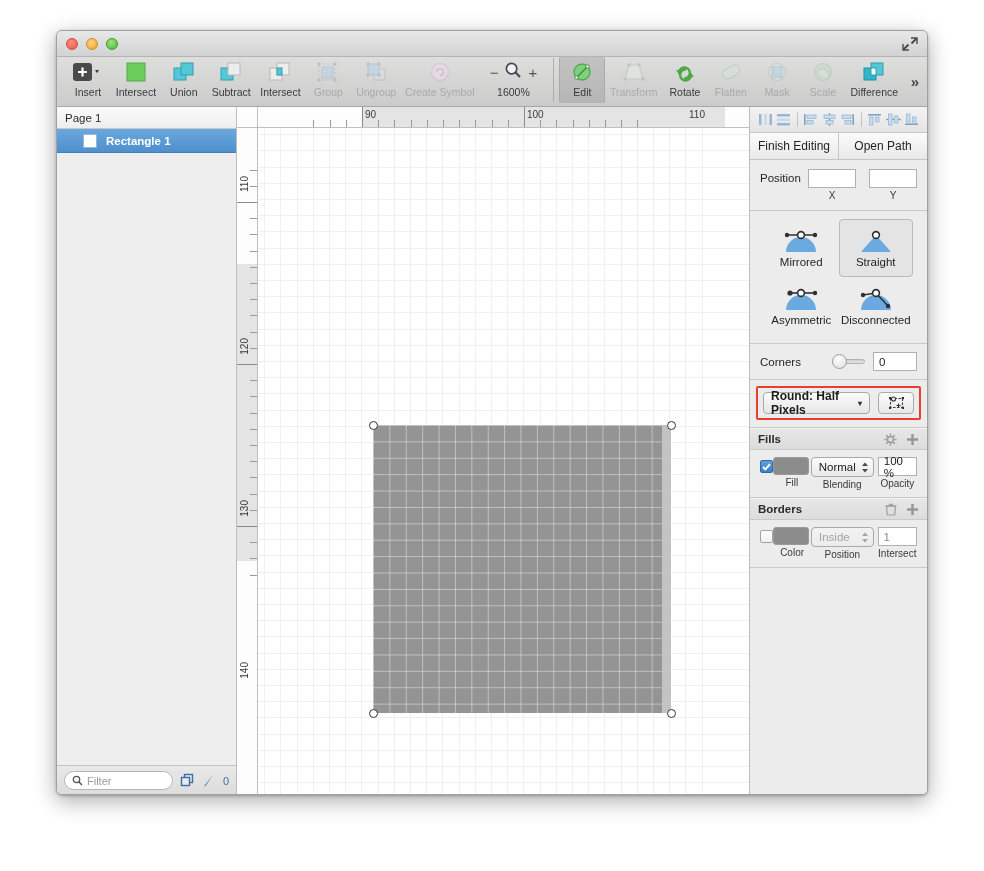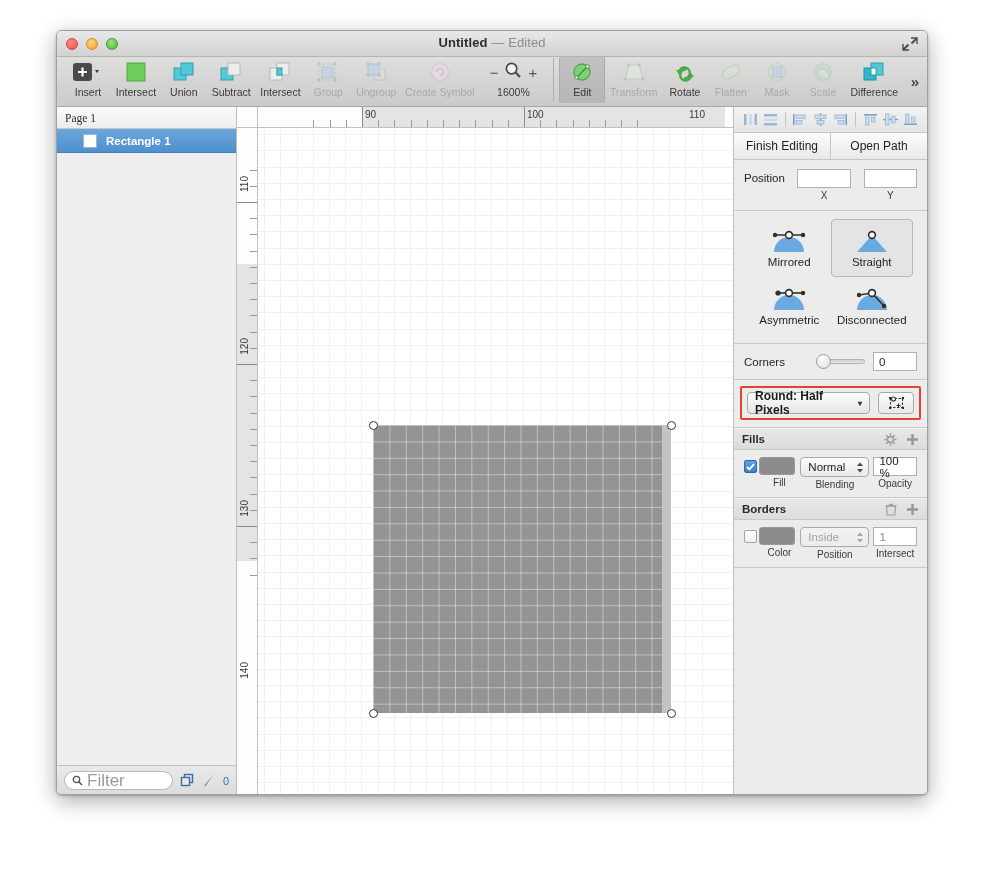--- a/index.html
+++ b/index.html
@@ -86,21 +86,21 @@
   
   #sidebar {
     width:180px; background:#eeeeee;
     border-right:1px solid #bdbdbd;
     display:flex; flex-direction:column;
   }
   #page-row {
     height:22px; background:linear-gradient(#fbfbfb,#ededed);
     border-bottom:1px solid #c8c8c8;
     display:flex; align-items:center; padding-left:8px;
-    font-size:11.5px; color:#2c2c2c; cursor:pointer;font-family:Liberation Serif, serif;
+    font-size:11.5px; color:#2c2c2c; cursor:pointer;
   }
   #layer-list { flex:1; overflow:hidden; }
   .layer-row {
     height:24px; display:flex; align-items:center;
     padding-left:26px; cursor:pointer;
     background:linear-gradient(#6ba7dd,#4e8fcd);
     color:#fff; font-size:11.5px; font-weight:bold;
     border-bottom:1px solid #3f7fba;
   }
   .layer-swatch {
@@ -111,21 +111,21 @@
     height:30px; background:linear-gradient(#e9e9e9,#dcdcdc);
     border-top:1px solid #c2c2c2;
     display:flex; align-items:center; padding:0 7px; gap:7px;
   }
   #filter-field {
     flex:1; height:19px; border-radius:10px;
     background:#fff; border:1px solid #b6b6b6;
     display:flex; align-items:center; padding:0 7px; gap:4px;
     cursor:text;
   }
-  #filter-field .ph { font-size:17px; color:#9a9a9a; }
+  #filter-field .ph { font-size:11px; color:#9a9a9a; }
   .fb-ic { cursor:pointer; display:flex; align-items:center; }
   #fb-count { font-size:11px; color:#3b6ea8; cursor:default; }
 
   
   #canvas-wrap { position:relative; flex:1; background:#ffffff; overflow:hidden; }
   #ruler-h {
     position:absolute; left:0; top:0; right:0; height:21px;
     background:#fdfdfd; border-bottom:1px solid #c0c0c0;
     overflow:hidden;
   }
@@ -164,21 +164,21 @@
     position:absolute; right:0; top:0; bottom:0; width:9px;
     background:#c3c3c3;
   }
   .handle {
     position:absolute; width:9px; height:9px; border-radius:50%;
     background:#ffffff; border:1.6px solid #343434; z-index:5;
   }
 
   
   #inspector {
-    width:194px; background:#ececec;
+    width:178px; background:#ececec;
     border-left:1px solid #bdbdbd;
     display:flex; flex-direction:column;
   }
   #align-bar {
     height:26px; background:linear-gradient(#f3f3f3,#e4e4e4);
     border-bottom:1px solid #c6c6c6;
     display:flex; align-items:center; padding:0 6px;
   }
   .align-btn { width:21px; height:20px; display:flex; align-items:center; justify-content:center; cursor:pointer; }
   .align-sep { width:1px; height:15px; background:#c4c4c4; margin:0 4px; }
@@ -275,25 +275,20 @@
 </style>
 </head>
 <body>
 
 <div id="window">
 
   <div id="titlebar">
     <div class="traffic close"></div>
     <div class="traffic min"></div>
     <div class="traffic max"></div>
-    <div id="doc-title">
-      <span>Untitled</span>
-      <span class="sep">—</span>
-      <span class="edited">Edited</span>
-    </div>
     <div id="fullscreen-btn">
       <svg width="18" height="16" viewBox="0 0 18 16">
         <path d="M10 2 L16 2 L16 8" fill="none" stroke="#4a4a4a" stroke-width="1.4"></path>
         <path d="M15.5 2.5 L10.5 7.5" stroke="#4a4a4a" stroke-width="2"></path>
         <path d="M8 14 L2 14 L2 8" fill="none" stroke="#4a4a4a" stroke-width="1.4"></path>
         <path d="M2.5 13.5 L7.5 8.5" stroke="#4a4a4a" stroke-width="2"></path>
       </svg>
     </div>
   </div>
 

